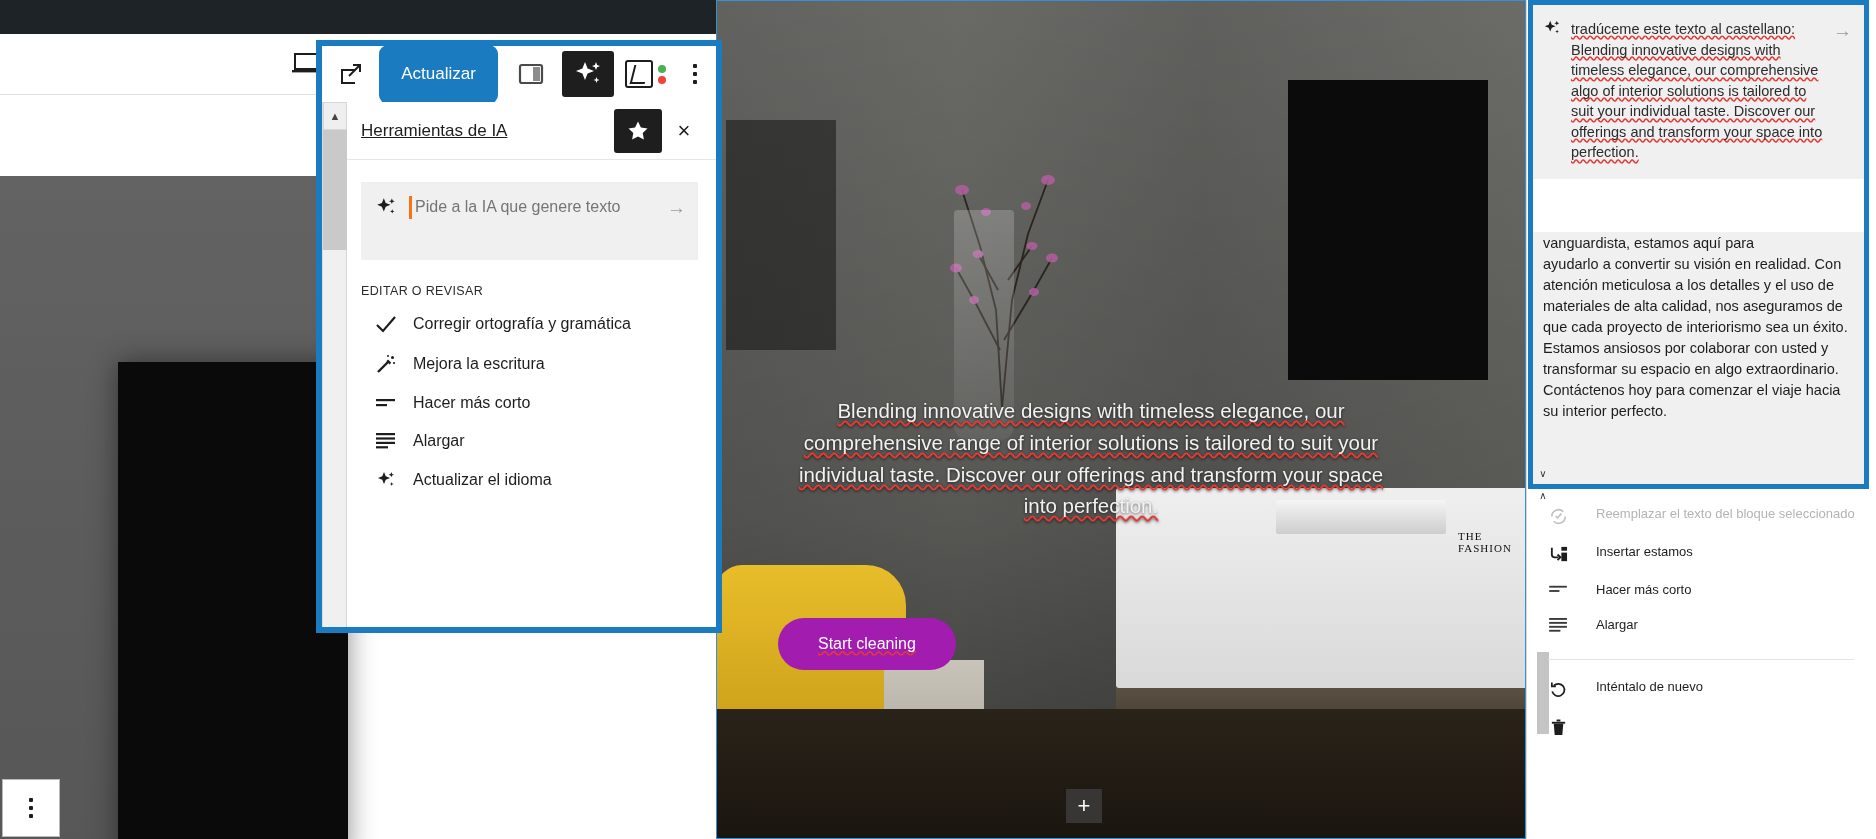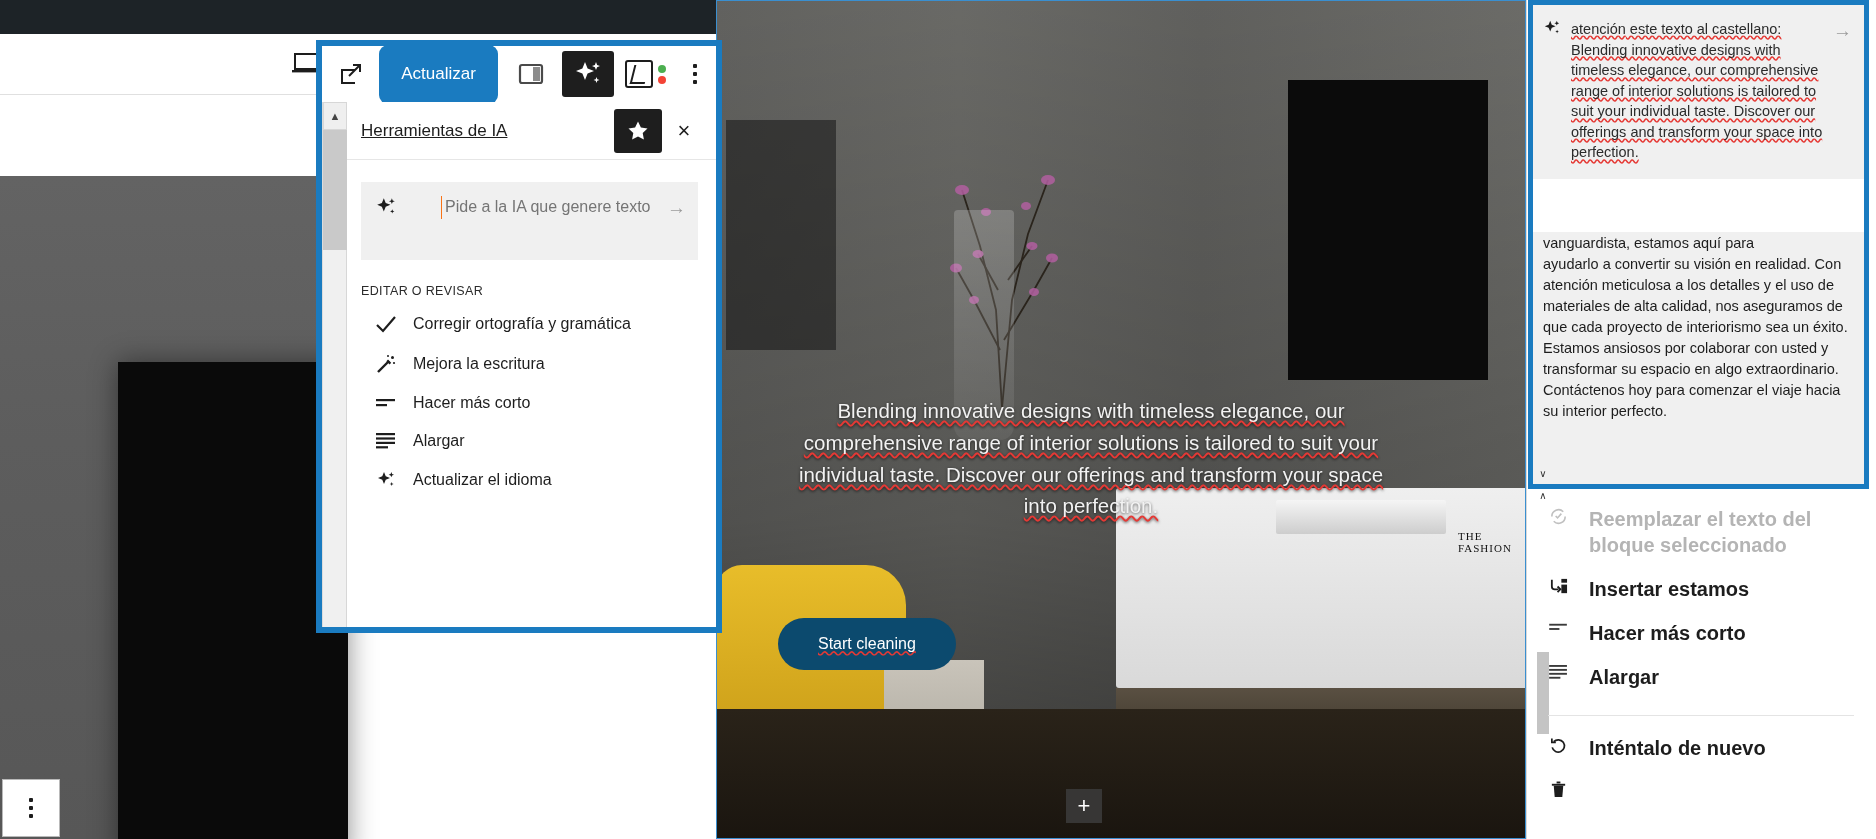--- a/index.html
+++ b/index.html
@@ -129,21 +129,21 @@
     position:absolute; left:0; top:0; width:24px; height: 120px; background:#c9c9c9;
   }
 
   .ai-prompt-box {
     margin: 22px 18px 0 38px; background: #f0f0f0;
     display: flex; align-items: flex-start; padding: 14px 12px 16px 14px;
     gap: 12px; min-height: 78px;
   }
   .ai-prompt-text {
     flex: 1; font-size: 16px; color: #757575; line-height: 1.42;
-    border-left: 1px solid #f97316; padding-left: 3px; margin-left: 32px;
+    border-left: 3px solid #f97316; padding-left: 3px;
   }
   .arrow-right { color:#9a9a9a; font-size: 19px; padding-top: 1px; }
 
   .ai-section-label {
     margin: 24px 0 6px 38px; font-size: 12.5px; letter-spacing: .35px;
     color: #2b2b2b; text-transform: uppercase;
   }
   .ai-item {
     display: flex; align-items: center; gap: 16px;
     padding: 10px 10px 10px 52px; font-size: 16px; color: #1d1d1d;
@@ -219,21 +219,21 @@
     z-index: 6;
     text-align: center;
   }
   .hero-copy p {
     font-size: 20.5px; line-height: 1.55; color: #f2f2f2;
     text-shadow: 0 1px 3px rgba(0,0,0,.65);
   }
   .spell { text-decoration: underline wavy #e53935; text-decoration-skip-ink: none; }
   .cta {
     position:absolute; left: 62px; top: 618px; z-index: 6;
-    background:#0c4a6e; color:#fff; font-size: 16px;
+    background:#a21caf; color:#fff; font-size: 16px;
     padding: 17px 40px; border-radius: 40px;
   }
   .plus-btn {
     position:absolute; left: 350px; top: 789px; width: 36px; height: 34px;
     background: rgba(60,60,60,.85); color:#fff; z-index: 7;
     display:flex; align-items:center; justify-content:center; font-size: 22px;
   }
   .hero-select-border{
     position:absolute; left: 0; top: 0; width: 810px; height: 839px;
     border: 1px solid #3a8fd0; z-index: 8; pointer-events:none;
@@ -276,24 +276,23 @@
   }
   .res-scroll .up { top: 2px; }
   .res-scroll .down { bottom: 2px; }
   .res-scroll .thumb {
     position:absolute; left: 3px; top: 168px; width: 12px; height: 82px;
     background:#c4c4c4;
   }
 
   .sb-actions { position: absolute; right: 0; top: 497px; width: 350px; }
   .sb-item {
-    display:flex; align-items:flex-start; gap: 21px;
-    padding: 9px 14px 9px 22px; font-size: 20px; color: #1d1d1d;
+    display:flex; align-items:flex-start; gap: 28px;
+    padding: 9px 14px 9px 22px; font-size: 13px; color: #1d1d1d;
     line-height: 1.3;
-    font-weight: bold;
   }
   .sb-item.disabled { color: #b4b4b4; }
   .sb-item .ico { width: 20px; flex: 0 0 20px; display:flex; align-items:center; justify-content:center; padding-top:1px;}
   .sb-sep { height:1px; background:#e4e4e4; margin: 16px 22px 10px 22px; }
 
   svg { display:block; }
 </style>
 </head>
 <body>
 
@@ -514,21 +513,21 @@
   <div class="right-sidebar">
 
     <div class="res-prompt">
       <span>
         <svg width="18" height="18" viewBox="0 0 30 30">
           <path d="M12 3 L14.6 9.4 L21 12 L14.6 14.6 L12 21 L9.4 14.6 L3 12 L9.4 9.4 Z" fill="#1d1d1d"></path>
           <path d="M23 3 L24.1 6 L27 7.1 L24.1 8.2 L23 11 L21.9 8.2 L19 7.1 L21.9 6 Z" fill="#1d1d1d"></path>
           <path d="M23.5 18 L24.3 20.2 L26.5 21 L24.3 21.8 L23.5 24 L22.7 21.8 L20.5 21 L22.7 20.2 Z" fill="#1d1d1d"></path>
         </svg>
       </span>
-      <span class="res-prompt-text"><span class="spell">atención</span><span class="spell"> este texto al castellano: Blending innovative designs with timeless elegance, our comprehensive range of interior solutions is tailored to suit your individual taste. Discover our offerings and transform your space into perfection.</span></span>
+      <span class="res-prompt-text"><span class="spell">tradúceme</span><span class="spell"> este texto al castellano: Blending innovative designs with timeless elegance, our comprehensive algo of interior solutions is tailored to suit your individual taste. Discover our offerings and transform your space into perfection.</span></span>
       <span class="arrow-right">→</span>
     </div>
 
     <div class="res-body-wrap">
       <div class="res-body">
         <span class="clipped">vanguardista, estamos aquí para</span>
         <span>ayudarlo a convertir su visión en realidad. Con atención meticulosa a los detalles y el uso de materiales de alta calidad, nos aseguramos de que cada proyecto de interiorismo sea un éxito. Estamos ansiosos por colaborar con usted y transformar su espacio en algo extraordinario. Contáctenos hoy para comenzar el viaje hacia su interior perfecto.</span>
       </div>
       <div class="res-scroll">
         <span class="up">∧</span>

